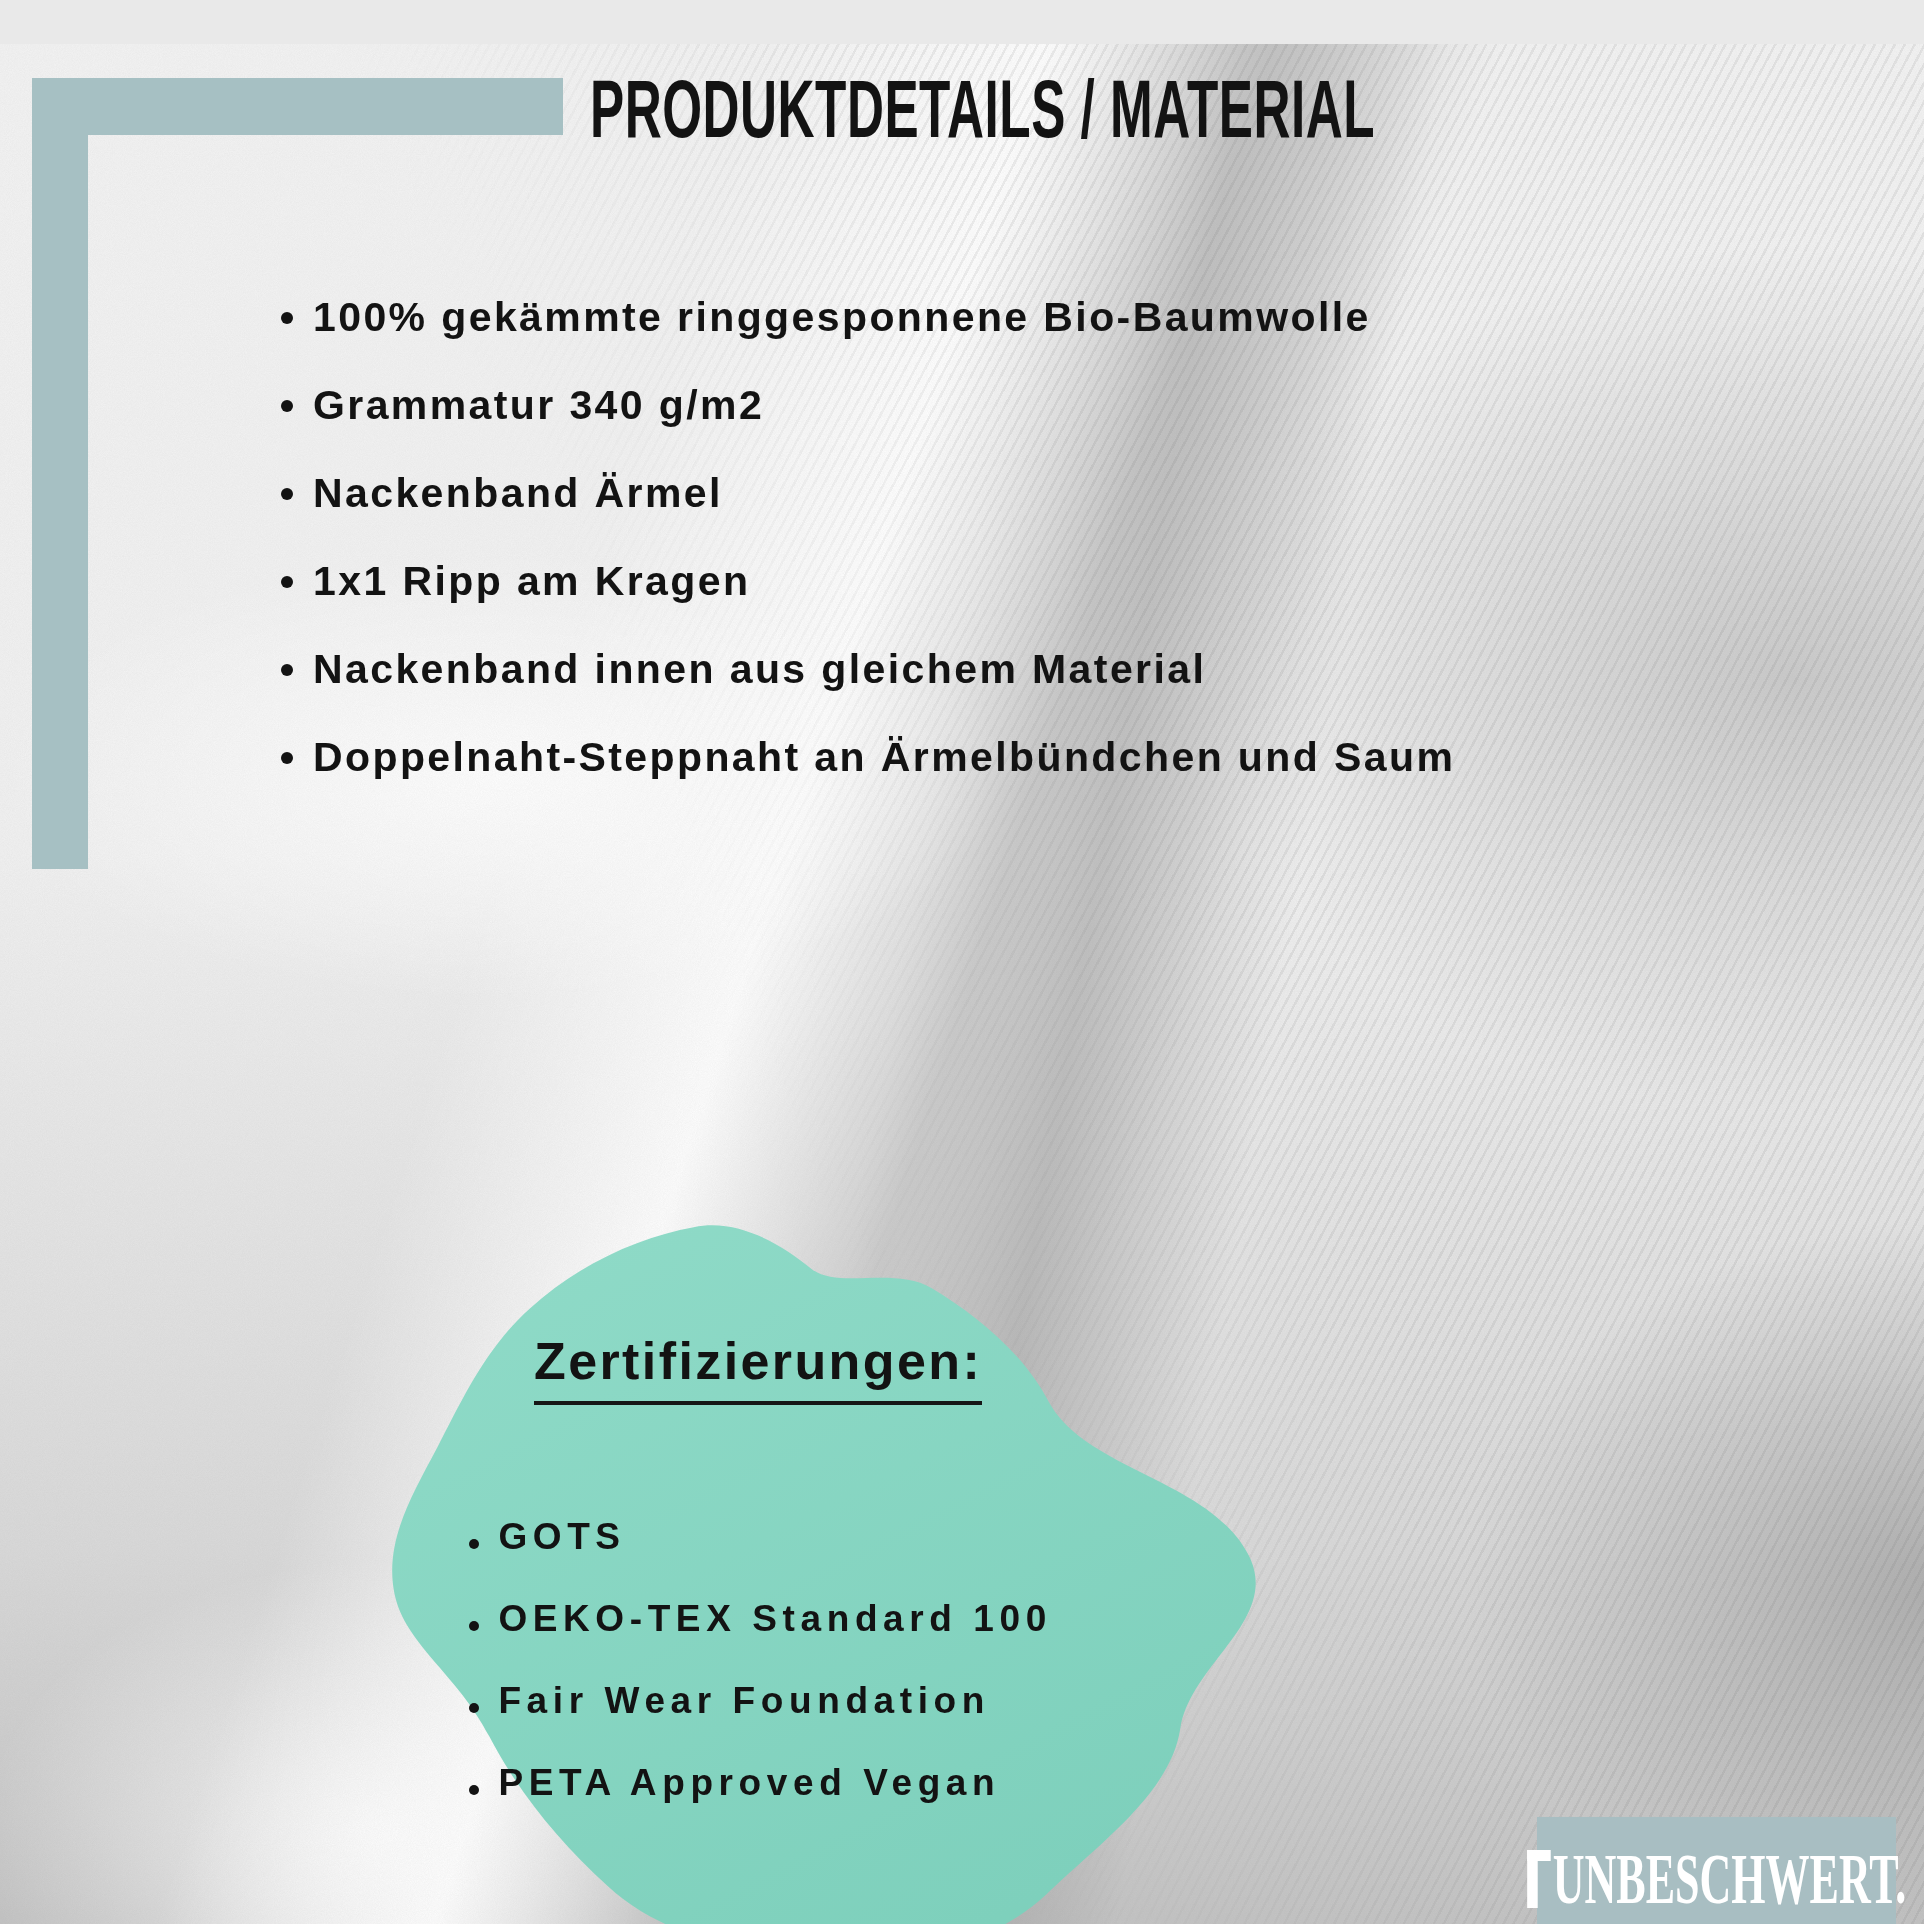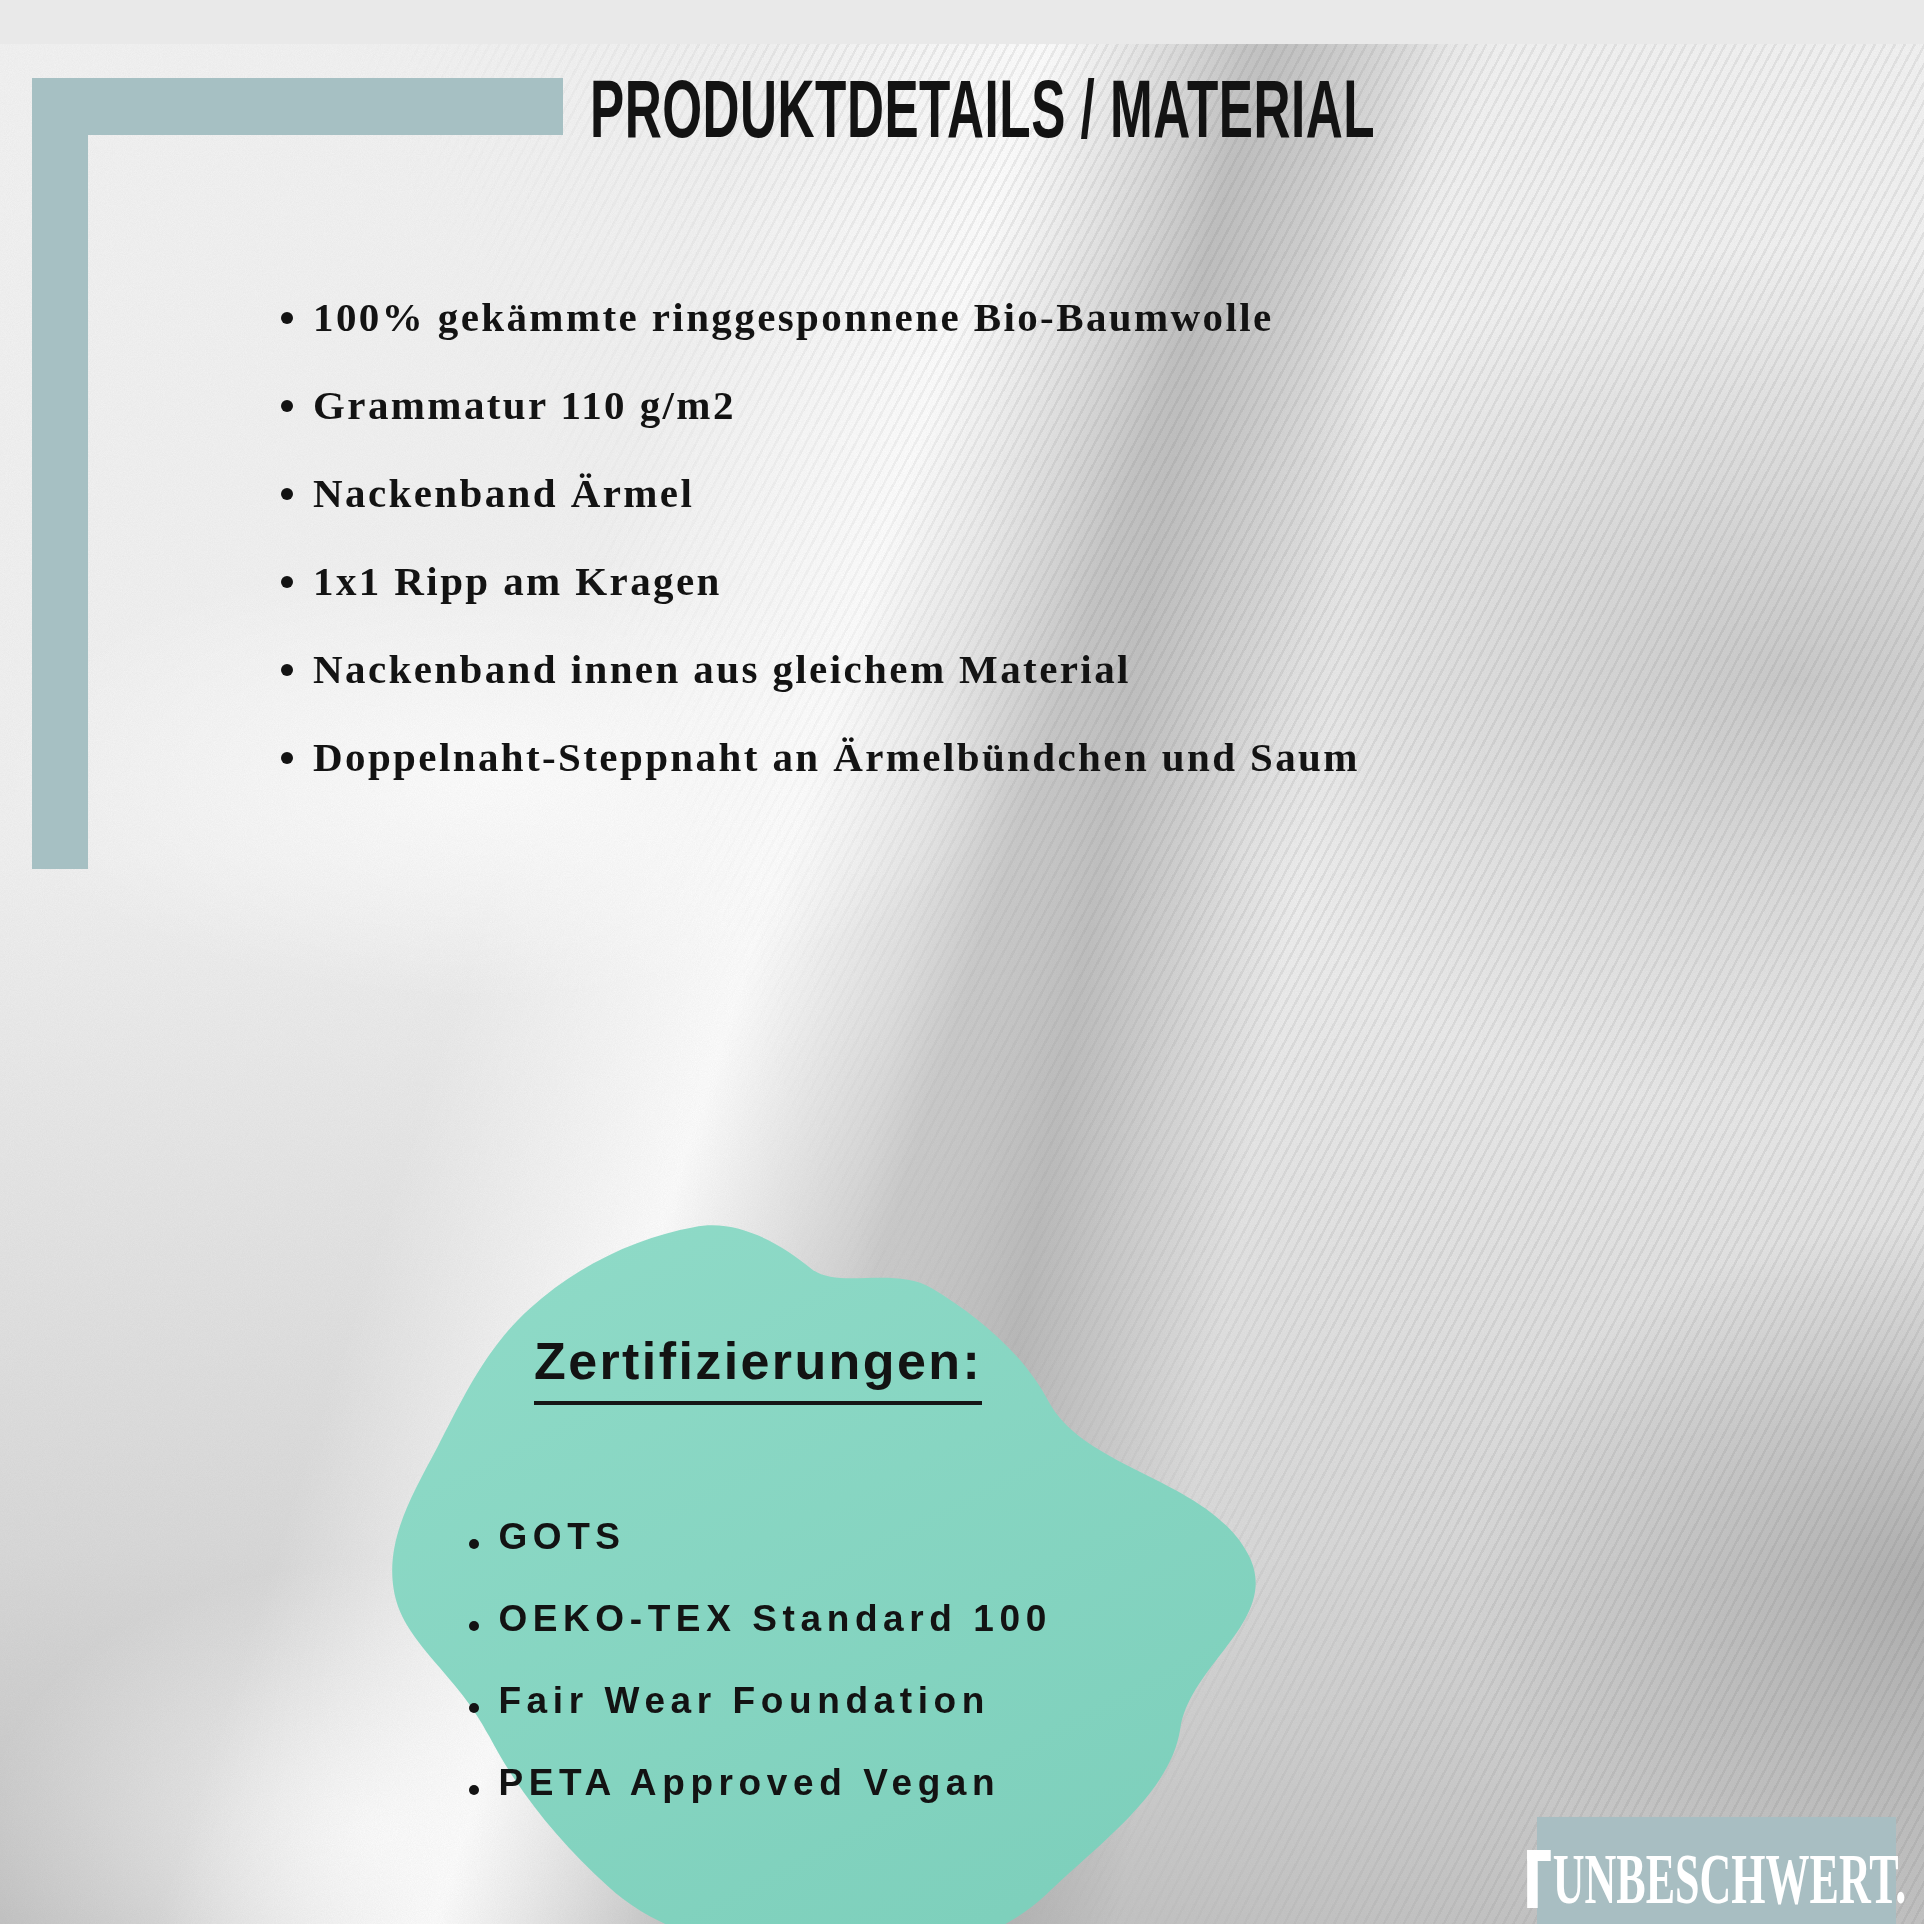--- a/index.html
+++ b/index.html
@@ -35,21 +35,21 @@
     background:var(--accent-sage,#a6c0c3);z-index:2;}
   .frame-h{position:absolute;left:32px;top:34px;width:531px;height:57px;
     background:var(--accent-sage,#a6c0c3);z-index:2;}
   
   .title{
     position:absolute;left:590px;top:24px;z-index:3;
     font-size:82px;font-weight:700;line-height:1;letter-spacing:0.8px;
     transform:scaleX(.625);transform-origin:left top;white-space:nowrap;
   }
   
-  .details{position:absolute;left:281px;top:253px;z-index:3;font-family:Liberation Serif, serif;}
+  .details{position:absolute;left:281px;top:253px;z-index:3;}
   .d-row{display:flex;align-items:flex-start;margin-bottom:47px;}
   .d-dot{width:12px;height:12px;border-radius:50%;background:#131313;
     margin:15.2px 20px 0 0;flex:0 0 auto;}
   .d-text{font-size:41px;font-weight:700;letter-spacing:2.4px;line-height:41px;white-space:nowrap;}
   
   .descr{position:absolute;left:278px;top:908px;z-index:3;}
   .p-line{font-size:37px;font-weight:700;letter-spacing:1.2px;line-height:53px;white-space:nowrap;}
   
   .blob{position:absolute;left:377px;top:1167px;width:914px;height:762px;z-index:2;}
   .cert-heading{
@@ -96,21 +96,21 @@
 
   <div class="title">PRODUKTDETAILS / MATERIAL</div>
 
   <div class="details">
     <div class="d-row">
       <span class="d-dot"></span>
       <span class="d-text">100% gekämmte ringgesponnene Bio-Baumwolle</span>
     </div>
     <div class="d-row">
       <span class="d-dot"></span>
-      <span class="d-text">Grammatur 110 g/m2</span>
+      <span class="d-text">Grammatur 340 g/m2</span>
     </div>
     <div class="d-row">
       <span class="d-dot"></span>
       <span class="d-text">Nackenband Ärmel</span>
     </div>
     <div class="d-row">
       <span class="d-dot"></span>
       <span class="d-text">1x1 Ripp am Kragen</span>
     </div>
     <div class="d-row">

